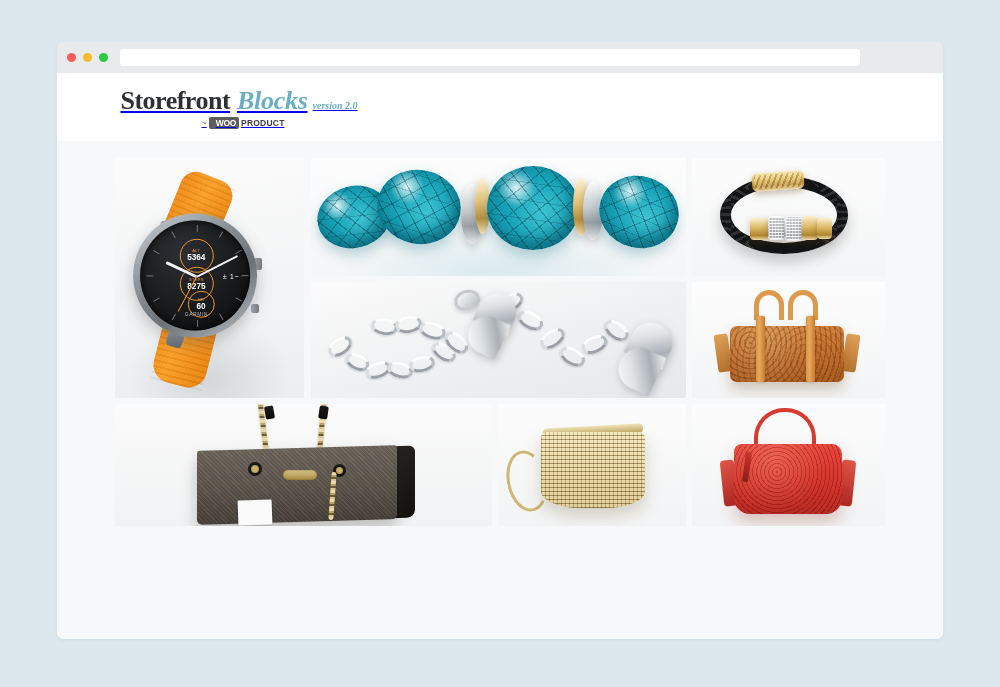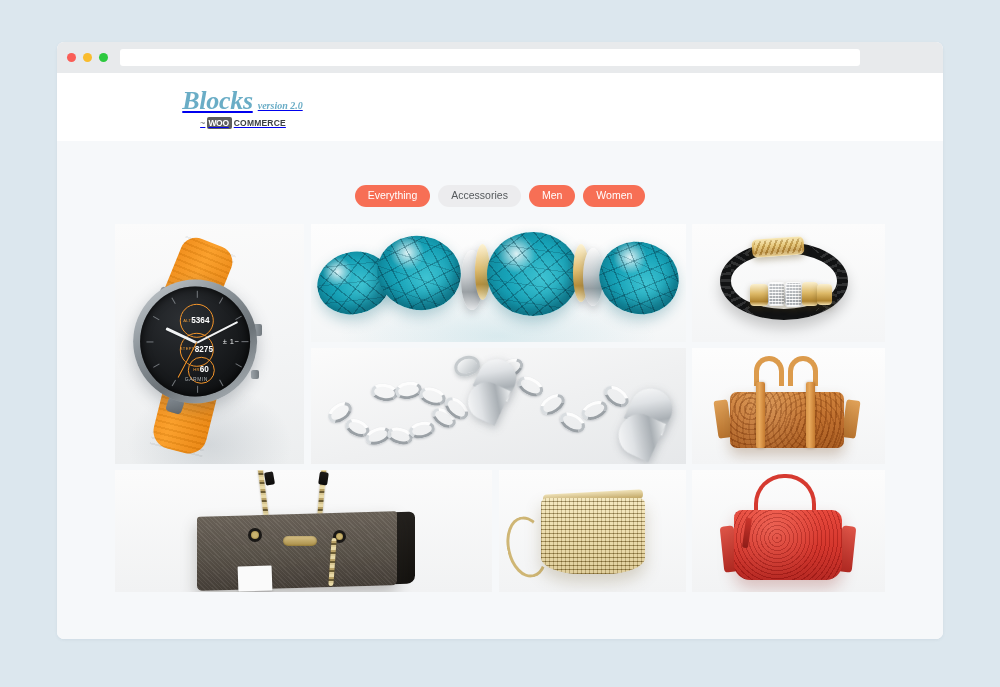--- a/index.html
+++ b/index.html
@@ -99,21 +99,21 @@
   .logo-line-2 {
     display: flex; align-items: center; gap: 2px;
     margin-top: 1px; margin-left: 8px;
   }
   .logo-dash { font-size: 9px; color: #6d7276; }
   .logo-woo {
     background: #5e5e5e;
     color: #ffffff;
     font-size: 8.5px;
     font-weight: 700;
-    padding: 1px 3px 1px 1px;
+    padding: 1px 3px 1px 7px;
     border-radius: 2px;
     letter-spacing: -0.3px;
     position: relative;
     font-family: "Liberation Sans", sans-serif;
   }
   .logo-commerce {
     font-size: 8.5px;
     font-weight: 700;
     color: #3b3f42;
     letter-spacing: 0.2px;
@@ -242,21 +242,21 @@
   .tick {
     position: absolute; left: 50%; top: 4px;
     width: 1.3px; height: 7px; background: #8b9095;
     transform-origin: 50% 51px; opacity: .8;
   }
   .subdial {
     position: absolute;
     border: 1.4px solid #f4952a;
     border-radius: 50%;
     color: #f9a33c;
-    display: flex; flex-direction: row;
+    display: flex; flex-direction: column;
     align-items: center; justify-content: center;
     font-family: "Liberation Sans", sans-serif;
     line-height: 1;
   }
   .subdial .lbl { font-size: 4.1px; letter-spacing: .3px; margin-bottom: 1px; opacity: .95; }
   .subdial .val { font-size: 8.2px; font-weight: 700; color: #ffffff; }
   .subdial.alt   { width: 34px; height: 34px; left: 50%; top: 16%; transform: translateX(-50%); }
   .subdial.steps { width: 34px; height: 34px; left: 11%; top: 42%; margin-left: 26px; }
   .subdial.hr    { width: 27px; height: 27px; left: 42%; top: 64%; }
   .watch-pm {
@@ -551,38 +551,33 @@
     </div>
     <input id="url-bar" type="text" value="" placeholder="" style="">
   </div>
 
   <div id="site-viewport">
 
     <div id="site-header">
 
       <a id="brand-logo" href="#">
         <span class="logo-line-1">
+          <span class="logo-storefront">Storefront</span>
           <span class="logo-blocks">Blocks</span>
           <span class="logo-version">version 2.0</span>
         </span>
         <span class="logo-line-2">
           <span class="logo-dash">~</span>
           <span class="logo-woo">WOO</span>
-          <span class="logo-commerce">COMMERCE</span>
+          <span class="logo-commerce">PRODUCT</span>
         </span>
       </a>
 
     </div>
 
-    <div id="filter-bar">
-      <button class="filter-pill active">Everything</button>
-      <button class="filter-pill inactive">Accessories</button>
-      <button class="filter-pill active">Men</button>
-      <button class="filter-pill active">Women</button>
-    </div>
 
     <div id="product-grid">
 
       <div class="tile" style="left:0; top:0; width:189px; height:240px; background:#f7f8f8;">
         <div class="photo ph-watch">
           <div class="watch-band top">
               <div class="band-ridges"></div>
             </div>
           <div class="watch-band bot">
               <div class="band-ridges"></div>

